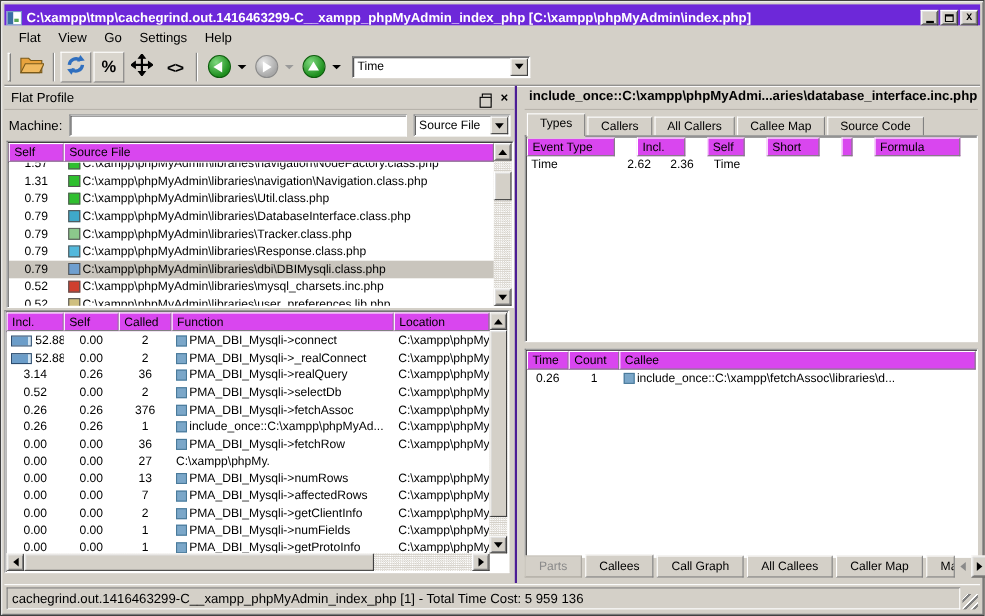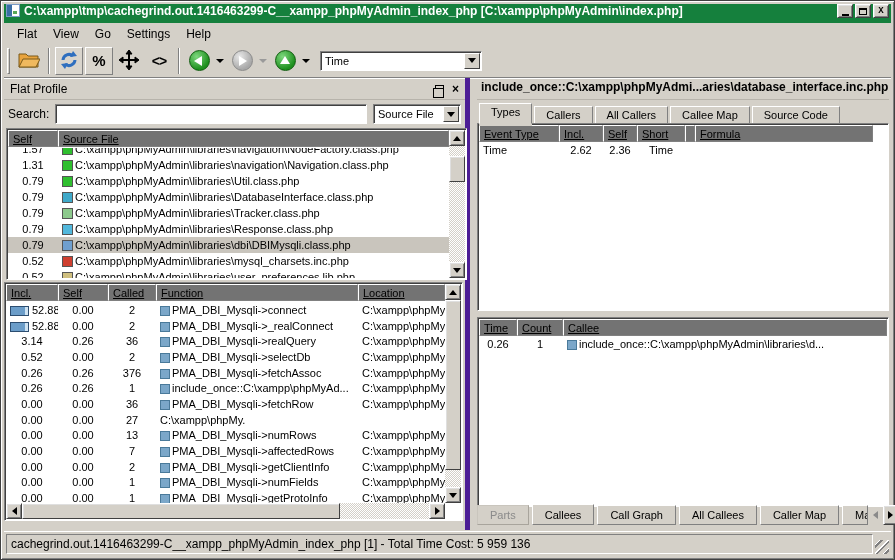--- a/index.html
+++ b/index.html
@@ -5,26 +5,26 @@
   * { box-sizing: border-box; margin: 0; padding: 0; }
   html,body { width:895px; height:560px; }
   body { font-family:"Liberation Sans", sans-serif; font-size:11px; color:#000; background:#d4d0c8; overflow:hidden; }
 
   .window { position:absolute; inset:0; background:#d4d0c8;
     border:1px solid #404040; box-shadow: inset 1px 1px 0 #ffffff, inset -1px -1px 0 #808080, inset 2px 2px 0 #d4d0c8; }
 
   
   .raised { border:1px solid; border-color:#ffffff #404040 #404040 #ffffff; background:#d4d0c8;
             box-shadow: inset 1px 1px 0 #dfdfdf, inset -1px -1px 0 #808080; }
-  .hdrcell { background:#737373; border:1px solid; border-color:#ffffff #808080 #808080 #ffffff;
-             padding:2px 4px; overflow:hidden; white-space:nowrap;text-decoration:underline; }
-
-  
-  .titlebar { position:absolute; left:3px; top:3px; right:3px; height:19px; background:#15803d;
-              display:flex; align-items:flex-start; padding:0 2px; }
+  .hdrcell { background:#d946ef; border:1px solid; border-color:#ffffff #808080 #808080 #ffffff;
+             padding:2px 4px; overflow:hidden; white-space:nowrap; }
+
+  
+  .titlebar { position:absolute; left:3px; top:3px; right:3px; height:19px; background:#6d28d9;
+              display:flex; align-items:flex-end; padding:0 2px; }
   .app-icon { width:14px; height:13px; background:#fff; border:1px solid #7b9cc6; margin-right:4px; position:relative; flex:none; }
   .app-icon:before { content:""; position:absolute; left:0; top:0; width:5px; height:11px; background:#3a6ea5; }
   .app-icon:after { content:""; position:absolute; right:2px; bottom:2px; width:4px; height:3px; background:#58a758; }
   .title-text { color:#fff; font-weight:bold; font-size:12px; white-space:nowrap; overflow:hidden; flex:1; }
   .winbtns { display:flex; gap:2px; flex:none; }
   .wbtn { width:16px; height:14px; display:flex; align-items:center; justify-content:center;
           font-size:9px; font-weight:bold; font-family:"Liberation Mono", monospace; }
   .wbtn .glyph-min { width:7px; height:2px; background:#000; margin-top:7px; }
   .wbtn .glyph-max { width:8px; height:7px; border:1px solid #000; border-top-width:2px; }
   .wbtn .glyph-x { line-height:10px; }
@@ -52,21 +52,21 @@
   .caret { width:0; height:0; border-left:4px solid transparent; border-right:4px solid transparent; border-top:4px solid #000; margin:0 4px 0 3px; }
   .caret.dis { border-top-color:#9a9a9a; }
   .combo { height:20px; background:#fff; border:1px solid; border-color:#808080 #fff #fff #808080; box-shadow: inset 1px 1px 0 #404040; display:flex; align-items:center; }
   .combo .val { flex:1; padding:0 4px; white-space:nowrap; overflow:hidden; }
   .combo .drop { width:16px; height:16px; margin:1px; border:1px solid; border-color:#fff #404040 #404040 #fff; background:#d4d0c8; display:flex; align-items:center; justify-content:center; flex:none; }
   .combo .drop .tri-down { margin:0; }
   .tb-combo { width:162px; margin-left:4px; }
 
   
   .main { position:absolute; left:3px; top:77px; right:3px; bottom:29px; }
-  .leftdock { position:absolute; left:0; top:0; width:466px; bottom:0; border-right:5px solid #4c1d95; }
+  .leftdock { position:absolute; left:0; top:0; width:466px; bottom:0; border-right:2px solid #4c1d95; }
   .dockhdr { position:absolute; left:0; top:0; right:0; height:22px; display:flex; align-items:center; padding:0 6px; border-bottom:1px solid #b7b3ab; }
   .dockhdr .t { flex:1; font-size:12px; }
   .dock-float { width:9px; height:8px; border:1px solid #000; position:relative; margin-right:8px; }
   .dock-float:before { content:""; position:absolute; left:-3px; top:2px; width:9px; height:8px; border:1px solid #000; background:#d4d0c8; }
   .dock-close { font-size:12px; font-weight:bold; line-height:10px; }
 
   .searchrow { position:absolute; left:0; top:23px; right:0; height:26px; display:flex; align-items:center; padding:0 4px; gap:6px; }
   .searchrow label { font-size:12px; }
   .searchbox { flex:1; height:20px; background:#fff; border:1px solid; border-color:#808080 #fff #fff #808080; box-shadow: inset 1px 1px 0 #404040; padding:0 4px; font-family:"Liberation Sans",sans-serif; font-size:11px; outline:none; }
   .grp-combo { width:88px; flex:none; }
@@ -225,21 +225,21 @@
 
   <div class="main">
 
     <div class="leftdock">
       <div class="dockhdr">
         <div class="t">Flat Profile</div>
         <div class="dock-float"></div>
         <div class="dock-close">×</div>
       </div>
       <div class="searchrow">
-        <label>Search:</label>
+        <label>Machine:</label>
         <input class="searchbox" value="" style="">
         <div class="combo grp-combo">
           <div class="val">Source File</div>
           <div class="drop">
               <div class="tri-down"></div>
             </div>
         </div>
       </div>
 
       <div class="listwrap filetable">
@@ -426,21 +426,21 @@
       <div class="toptabs" id="topTabs">
           <span class="tab active">Types</span>
           <span class="tab">Callers</span>
           <span class="tab">All Callers</span>
           <span class="tab">Callee Map</span>
           <span class="tab">Source Code</span>
         </div>
 
       <div class="typespane">
         <div class="pane-table">
-          <div class="theader" style="padding:1px 15px 0 1px;">
+          <div class="theader" style="padding:1px 15px 0 1px;gap:20px;">
             <div class="hdrcell" style="width:80px;">Event Type</div>
             <div class="hdrcell" style="width:44px;">Incl.</div>
             <div class="hdrcell" style="width:34px;">Self</div>
             <div class="hdrcell" style="width:48px;">Short</div>
             <div class="hdrcell" style="width:9px;"></div>
             <div class="hdrcell grow">Formula</div>
           </div>
           <div class="trow" style="padding-left:1px;">
             <div class="cell" style="width:80px;">Time</div>
             <div class="cell num" style="width:44px;">2.62</div>
@@ -455,21 +455,21 @@
       <div class="calleespane">
         <div class="pane-table">
           <div class="theader" style="padding:1px 1px 0 1px;">
             <div class="hdrcell" style="width:38px;">Time</div>
             <div class="hdrcell" style="width:46px;">Count</div>
             <div class="hdrcell grow">Callee</div>
           </div>
           <div class="trow" style="padding-left:1px;">
             <div class="cell num" style="width:38px;">0.26</div>
             <div class="cell num" style="width:46px;">1</div>
-            <div class="cell grow"><span class="fsq"></span><span>include_once::C:\xampp\phpMyAdmin\libraries\d...</span></div>
+            <div class="cell grow"><span class="fsq"></span><span>include_once::C:\xampp\fetchAssoc\libraries\d...</span></div>
           </div>
         </div>
       </div>
 
       <div class="bottomtabs" id="bottomTabs">
           <span class="btab disabled">Parts</span>
           <span class="btab active">Callees</span>
           <span class="btab">Call Graph</span>
           <span class="btab">All Callees</span>
           <span class="btab">Caller Map</span>

